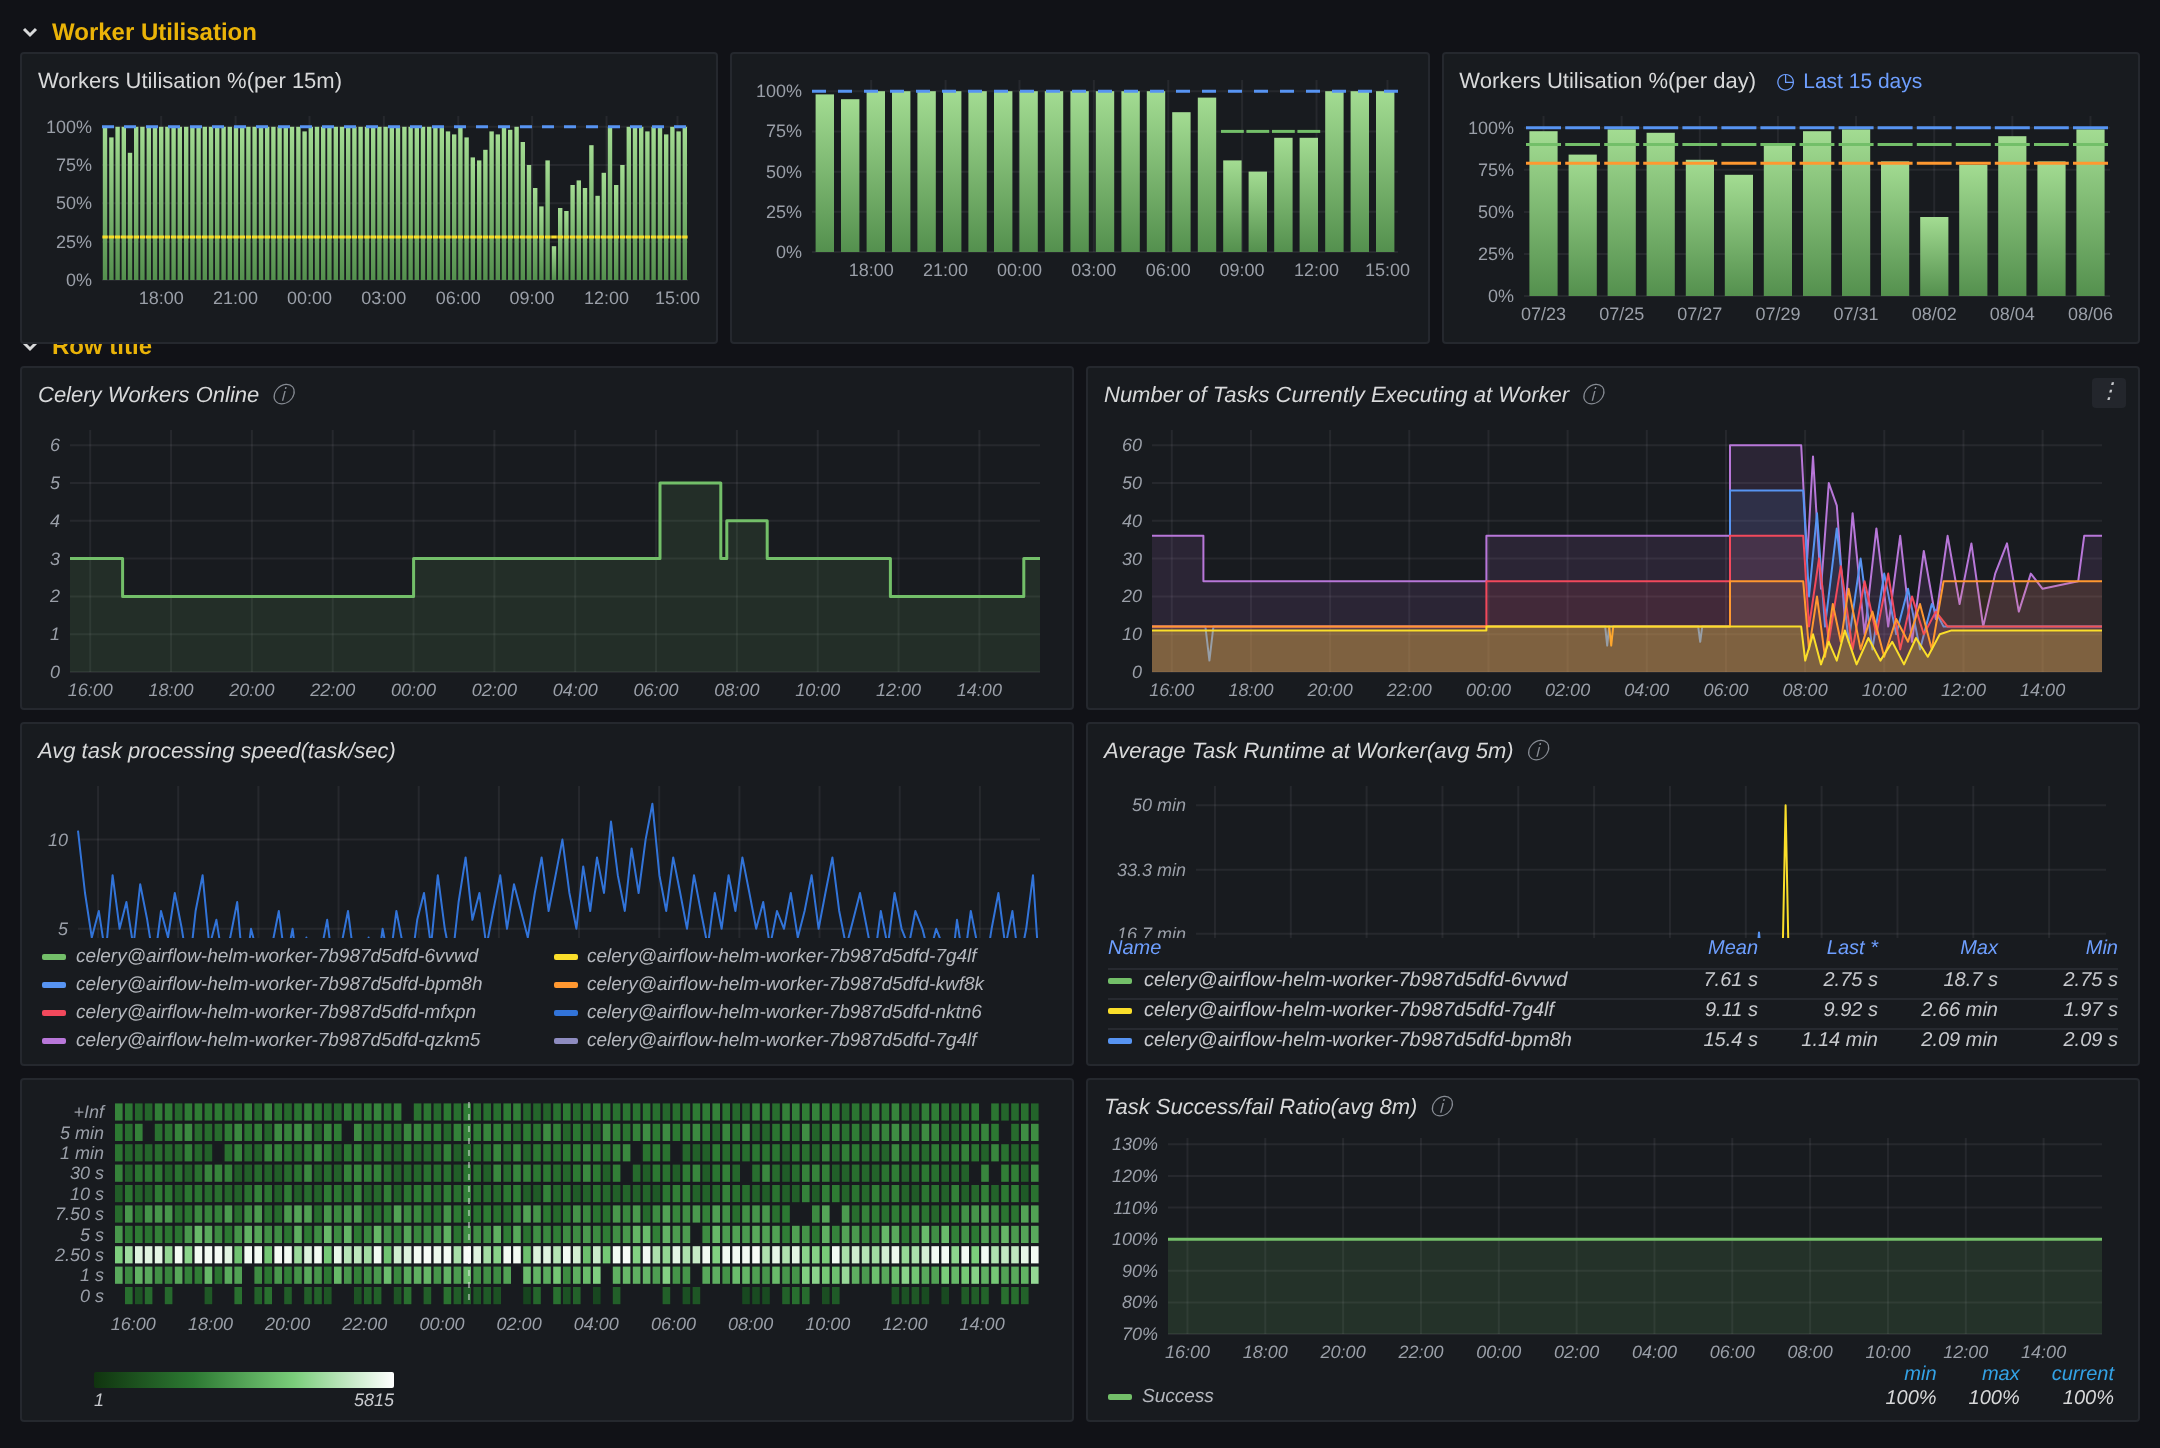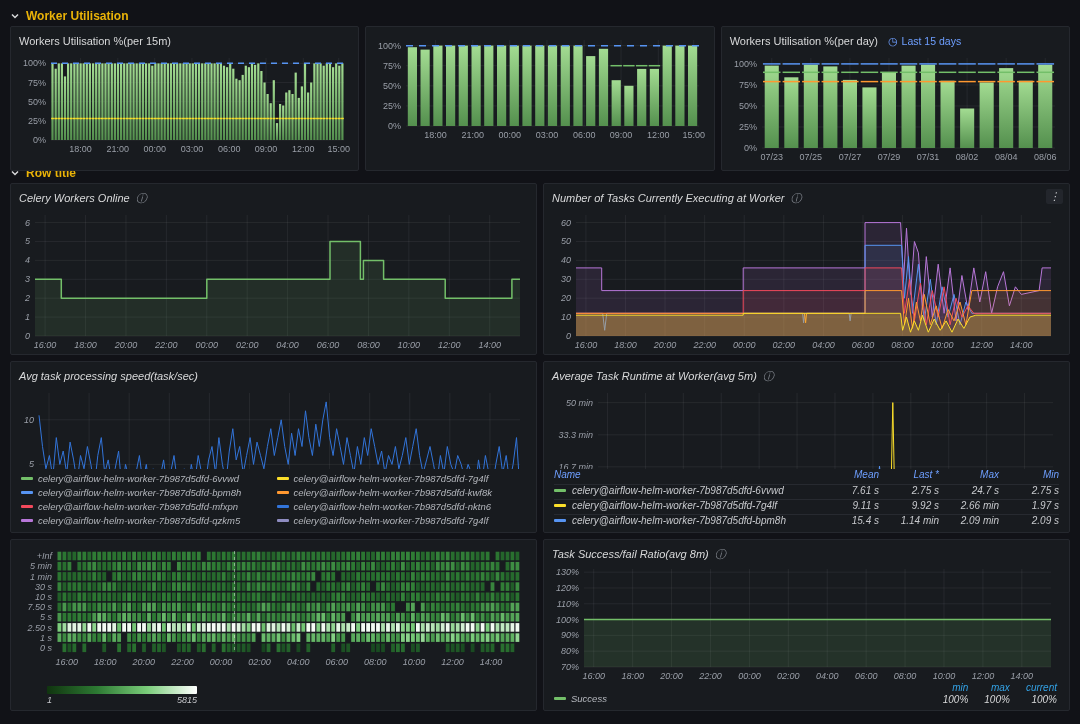--- a/index.html
+++ b/index.html
@@ -708,21 +708,21 @@
           <div class="tl-cell th">Min</div>
         </div>
         <div>
             <div class="tl-row">
               <div class="tl-name">
                 <span class="swatch" style="background: rgb(115, 191, 105);"></span>
                 <span>celery@airflow-helm-worker-7b987d5dfd-6vvwd</span>
               </div>
               <div class="tl-cell">7.61 s</div>
               <div class="tl-cell">2.75 s</div>
-              <div class="tl-cell">24.7 s</div>
+              <div class="tl-cell">18.7 s</div>
               <div class="tl-cell">2.75 s</div>
             </div>
             <div class="tl-row">
               <div class="tl-name">
                 <span class="swatch" style="background: rgb(250, 222, 42);"></span>
                 <span>celery@airflow-helm-worker-7b987d5dfd-7g4lf</span>
               </div>
               <div class="tl-cell">9.11 s</div>
               <div class="tl-cell">9.92 s</div>
               <div class="tl-cell">2.66 min</div>

